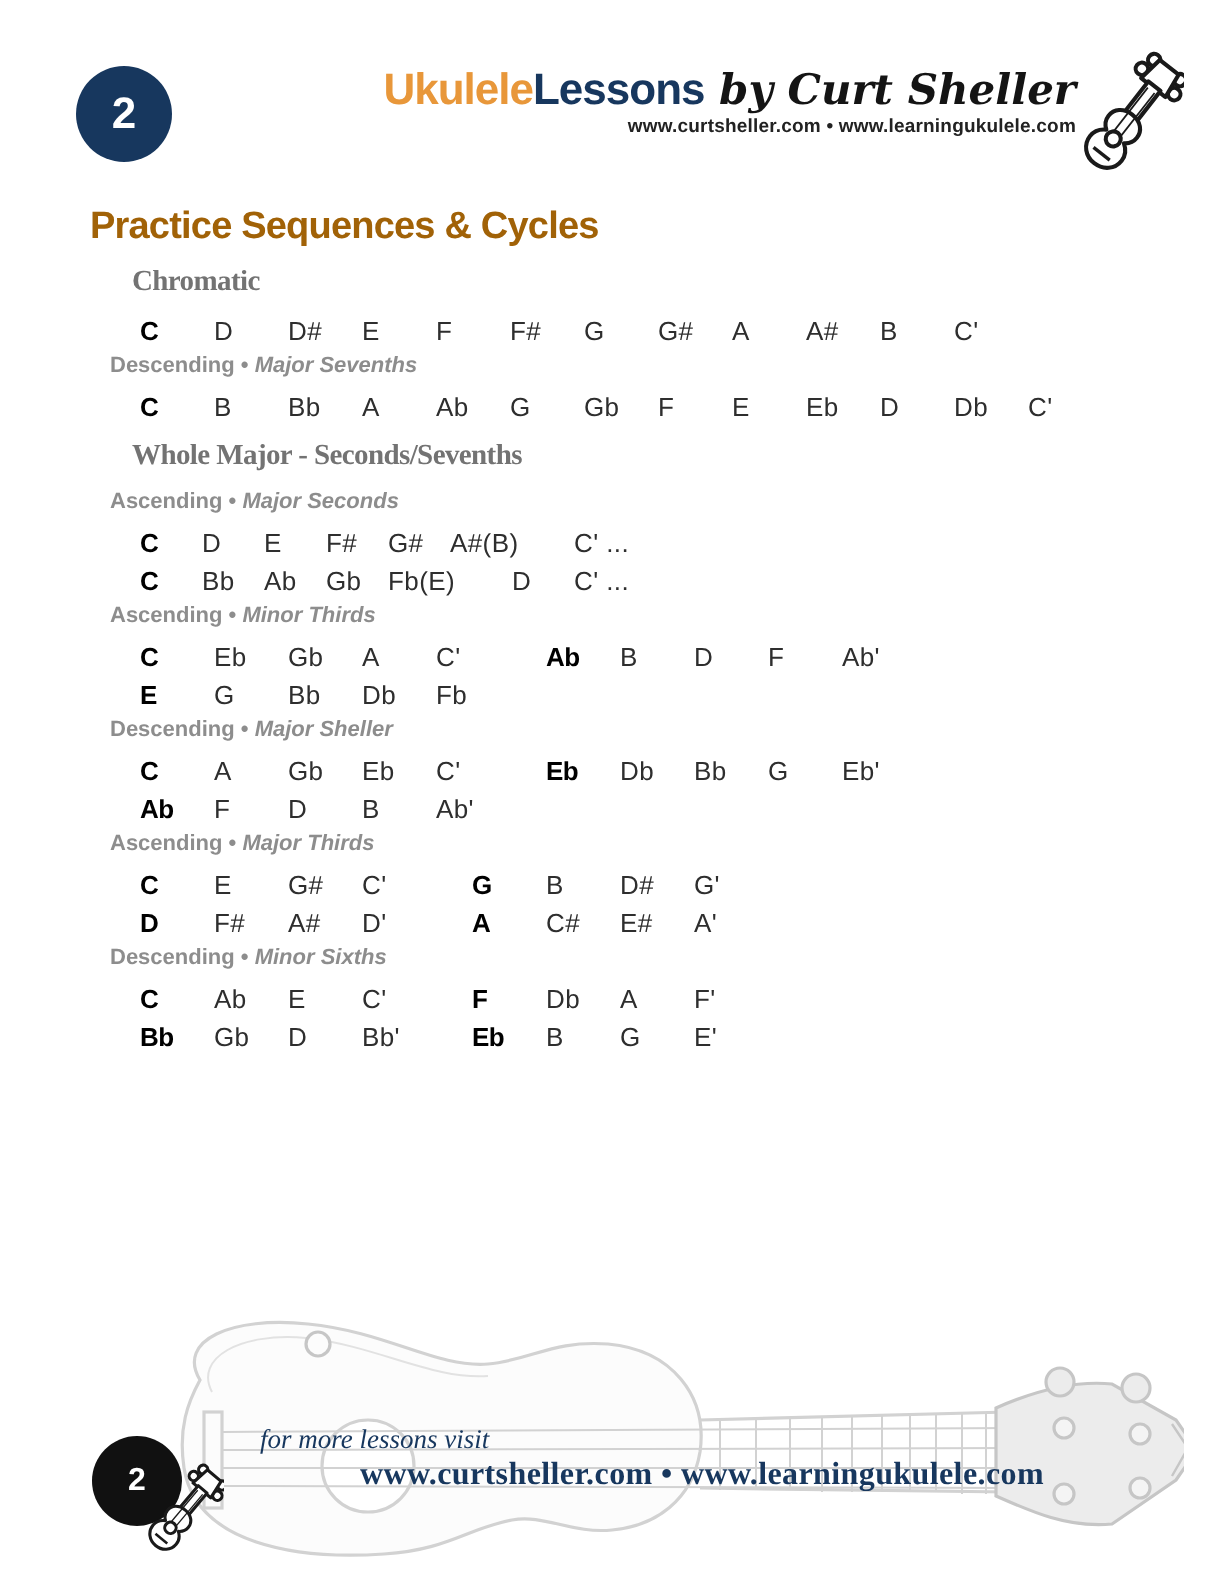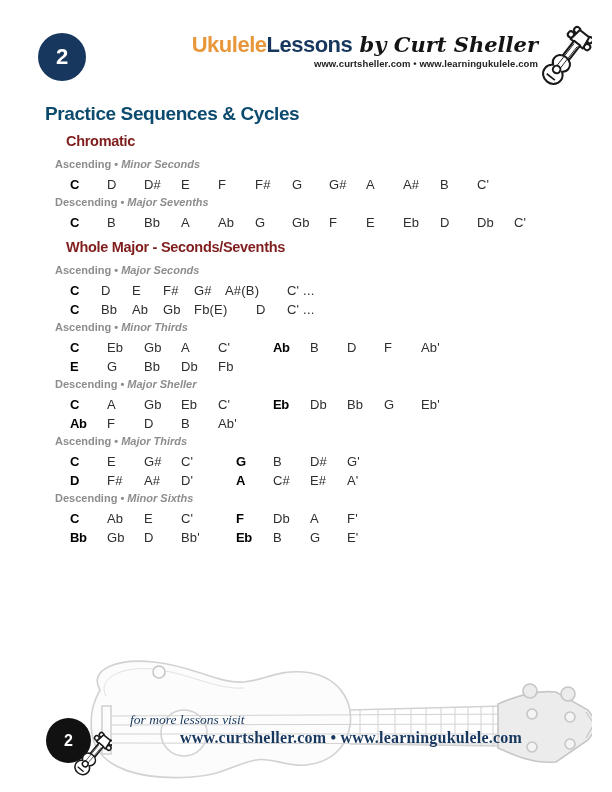--- a/index.html
+++ b/index.html
@@ -16,30 +16,30 @@
   .logo-block{position:absolute;top:34px;right:74px;text-align:right;line-height:1;}
   .logo-line{white-space:nowrap;font-weight:bold;letter-spacing:-0.5px;margin-left:20px;}
   .logo-w1{color:#E8973A;font-size:22px;}
   .logo-w2{color:#17375E;font-size:22px;}
   .logo-by{color:#141414;font-size:21px;font-family:"DejaVu Serif",serif;font-style:italic;font-weight:600;letter-spacing:0;}
   .logo-urls{margin-top:3px;font-size:9.5px;font-weight:bold;color:#222;letter-spacing:0.1px;}
   .logo-uke{position:absolute;top:24px;right:20px;width:56px;height:72px;}
   
   .content{position:absolute;left:45px;top:103px;right:40px;color:#1a1a1a;}
   .doc-title{
-    font-size:19px;font-weight:bold;color:#0c4a6e;letter-spacing:-0.4px;
+    font-size:19px;font-weight:bold;color:#a16207;letter-spacing:-0.4px;
     line-height:22px;margin:0 0 8px 0;
   }
   .intro{
     font-family:"Liberation Serif",serif;font-size:13px;line-height:15px;
     color:#141414;margin:0 0 4px 23px;width:500px;
   }
   .sec-heading{
-    font-size:14.5px;font-weight:bold;color:#7f1d1d;letter-spacing:-0.3px;
-    line-height:15px;margin:9px 0 9px 21px;
+    font-size:14.5px;font-weight:bold;color:#737373;letter-spacing:-0.3px;
+    line-height:15px;margin:9px 0 9px 21px;font-family:Liberation Serif, serif;
   }
   .sec-heading.lvl1{margin-left:0;font-size:15px;}
   .sub-label{
     margin:0 0 7px 10px;font-size:11px;line-height:12px;color:#8D8D8D;font-weight:bold;white-space:nowrap;
   }
   .sub-label .interval{font-style:italic;}
   .note-row{display:flex;margin:0 0 3px 25px;line-height:16px;height:16px;}
   .cell{flex:0 0 auto;width:37px;font-size:13px;color:#2e2e2e;letter-spacing:0.2px;white-space:nowrap;}
   .note-row.compact .cell{width:31px;}
   .cell.gap{width:18px;}
@@ -100,21 +100,20 @@
   <svg class="logo-uke" viewBox="0 0 64 84">
     <g transform="rotate(38 32 42)">
         <use href="#uke-doodle" width="64" height="84"></use>
       </g>
   </svg>
 
   <div class="content">
     <h1 class="doc-title">Practice Sequences &amp; Cycles</h1>
     <div id="sections">
         <div class="sec-heading">Chromatic</div>
-        <div class="sub-label"><span>Ascending</span><span> • </span><span class="interval">Minor Seconds</span></div>
         <div class="note-row">
           <span class="cell bold">C</span>
           <span class="cell">D</span>
           <span class="cell">D#</span>
           <span class="cell">E</span>
           <span class="cell">F</span>
           <span class="cell">F#</span>
           <span class="cell">G</span>
           <span class="cell">G#</span>
           <span class="cell">A</span>

